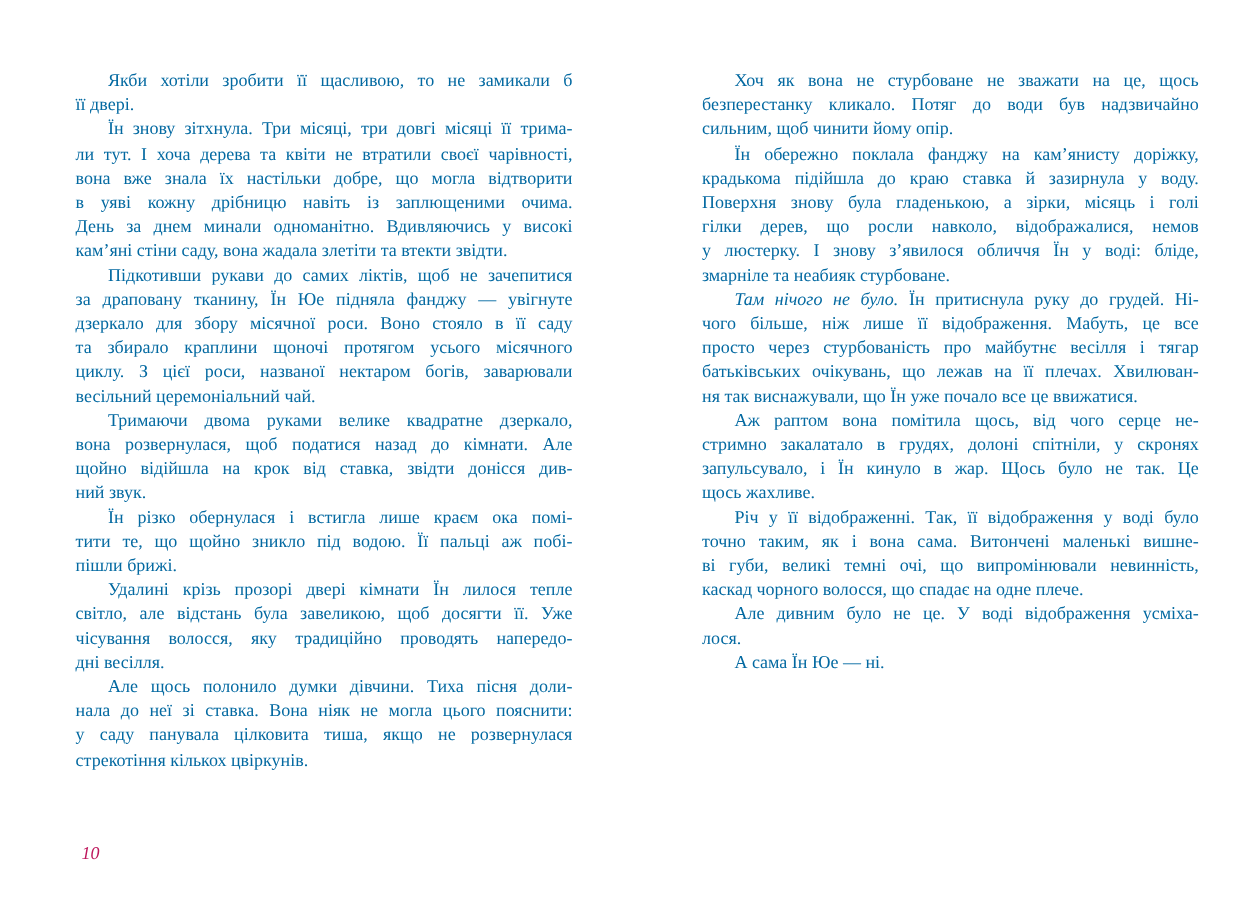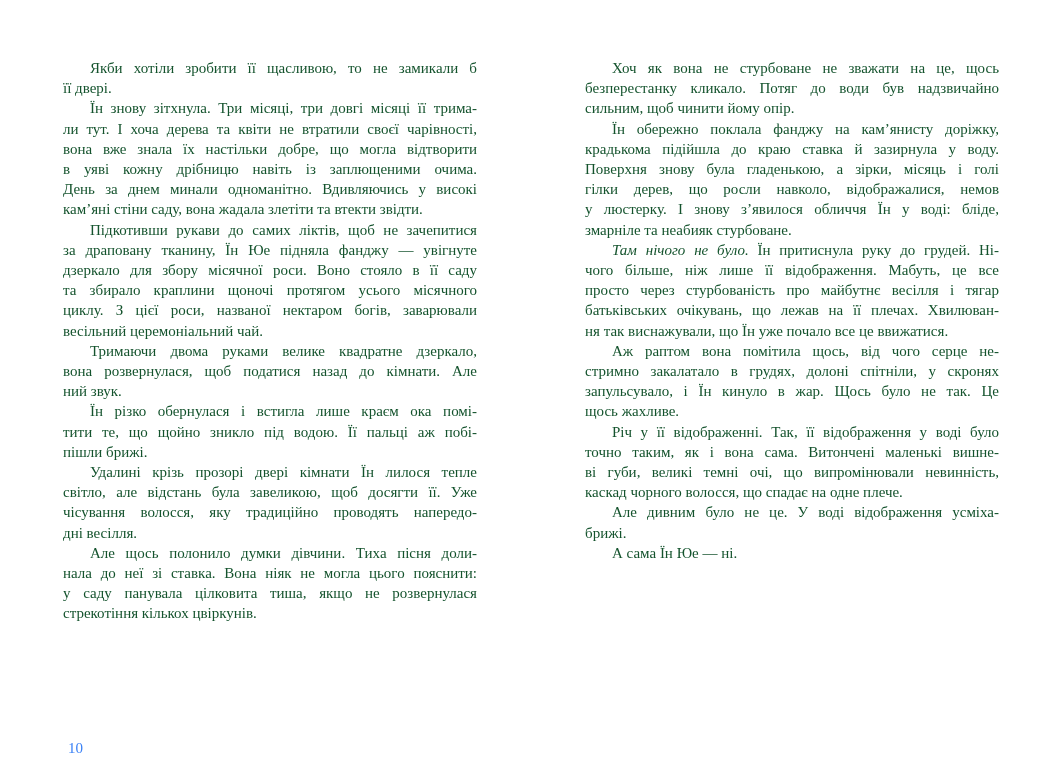--- a/index.html
+++ b/index.html
@@ -16,43 +16,44 @@
   }
   .book-spread {
     position: absolute;
     inset: 0;
     background: #ffffff;
   }
   .page-text {
     position: absolute;
     top: 58px;
     width: 414px;
-    color: #14532d;
+    color: #0369a1;
     font-size: 15px;
   }
   #left-text  { left: 63px; }
   #right-text { left: 585px; }
   .line {
     line-height: 20.2px;
     text-align: justify;
     text-align-last: justify;
     -moz-text-align-last: justify;
   }
   .line.end {
     text-align-last: left;
     -moz-text-align-last: left;
   }
   .line.ind { text-indent: 27px; }
   .line i { }
   .page-number {
     position: absolute;
     left: 68px;
-    top: 740px;
+    top: 704px;
     font-size: 15px;
-    color: #3b82f6;
+    color: #be185d;
+    font-style: italic;
   }
 </style>
 </head>
 <body>
 
 <div class="book-spread">
 
   <div id="left-text" class="page-text">
       <div class="line ind">Якби хотіли зробити її щасливою, то не замикали б</div>
       <div class="line end">її двері.</div>
@@ -63,20 +64,21 @@
       <div class="line">День за днем минали одноманітно. Вдивляючись у високі</div>
       <div class="line end">кам’яні стіни саду, вона жадала злетіти та втекти звідти.</div>
       <div class="line ind">Підкотивши рукави до самих ліктів, щоб не зачепитися</div>
       <div class="line">за драповану тканину, Їн Юе підняла фанджу — увігнуте</div>
       <div class="line">дзеркало для збору місячної роси. Воно стояло в її саду</div>
       <div class="line">та збирало краплини щоночі протягом усього місячного</div>
       <div class="line">циклу. З цієї роси, названої нектаром богів, заварювали</div>
       <div class="line end">весільний церемоніальний чай.</div>
       <div class="line ind">Тримаючи двома руками велике квадратне дзеркало,</div>
       <div class="line">вона розвернулася, щоб податися назад до кімнати. Але</div>
+      <div class="line">щойно відійшла на крок від ставка, звідти донісся див-</div>
       <div class="line end">ний звук.</div>
       <div class="line ind">Їн різко обернулася і встигла лише краєм ока помі-</div>
       <div class="line">тити те, що щойно зникло під водою. Її пальці аж побі-</div>
       <div class="line end">пішли брижі.</div>
       <div class="line ind">Удалині крізь прозорі двері кімнати Їн лилося тепле</div>
       <div class="line">світло, але відстань була завеликою, щоб досягти її. Уже</div>
       <div class="line">чісування волосся, яку традиційно проводять напередо-</div>
       <div class="line end">дні весілля.</div>
       <div class="line ind">Але щось полонило думки дівчини. Тиха пісня доли-</div>
       <div class="line">нала до неї зі ставка. Вона ніяк не могла цього пояснити:</div>
@@ -101,19 +103,19 @@
       <div class="line end">ня так виснажували, що Їн уже почало все це ввижатися.</div>
       <div class="line ind">Аж раптом вона помітила щось, від чого серце не-</div>
       <div class="line">стримно закалатало в грудях, долоні спітніли, у скронях</div>
       <div class="line">запульсувало, і Їн кинуло в жар. Щось було не так. Це</div>
       <div class="line end">щось жахливе.</div>
       <div class="line ind">Річ у її відображенні. Так, її відображення у воді було</div>
       <div class="line">точно таким, як і вона сама. Витончені маленькі вишне-</div>
       <div class="line">ві губи, великі темні очі, що випромінювали невинність,</div>
       <div class="line end">каскад чорного волосся, що спадає на одне плече.</div>
       <div class="line ind">Але дивним було не це. У воді відображення усміха-</div>
-      <div class="line end">брижі.</div>
+      <div class="line end">лося.</div>
       <div class="line ind end">А сама Їн Юе — ні.</div>
     </div>
 
   <div class="page-number">10</div>
 
 </div>
 
 </body></html>

